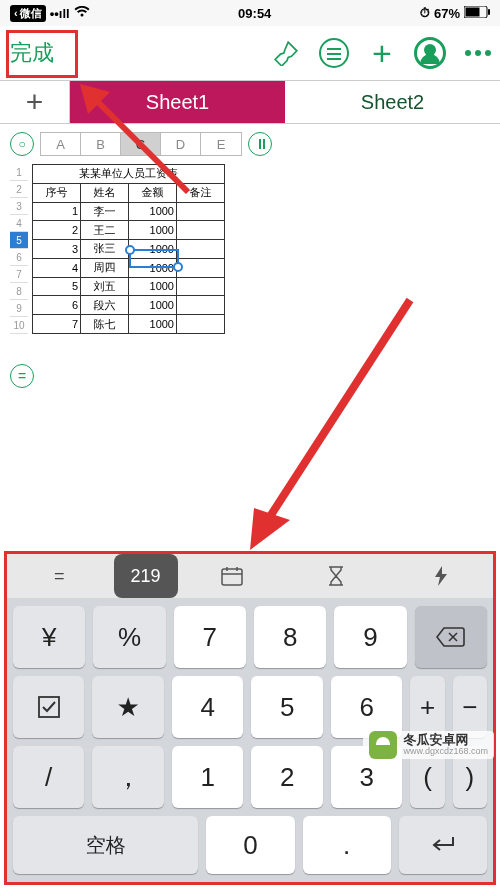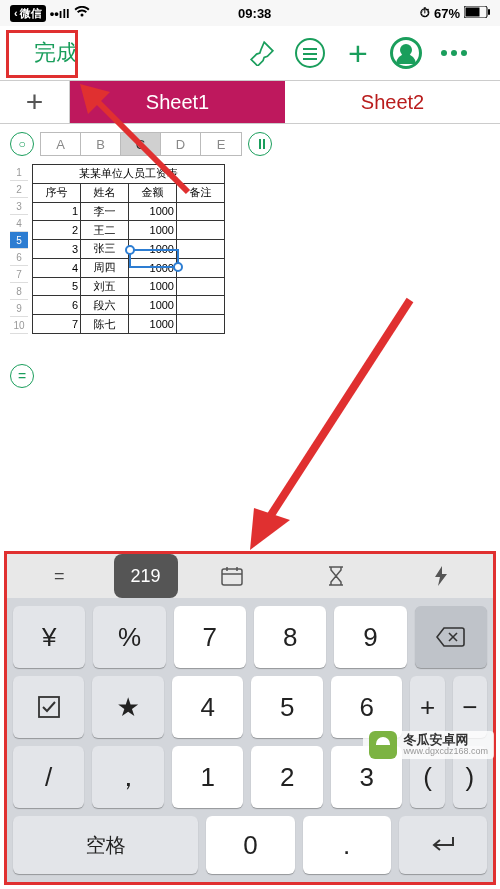--- a/index.html
+++ b/index.html
@@ -4,41 +4,41 @@
 <style>
 *{margin:0;padding:0;box-sizing:border-box;font-family:-apple-system,BlinkMacSystemFont,"PingFang SC",sans-serif;}
 body{width:500px;height:889px;background:#fff;position:relative;overflow:hidden;}
 
 
 .status-bar{height:26px;background:#f7f7f7;display:flex;justify-content:space-between;align-items:center;padding:0 10px;font-size:13px;font-weight:600;}
 .status-left,.status-right{display:flex;align-items:center;gap:4px;}
 .back-chip{background:#000;color:#fff;font-size:11px;padding:1px 4px;border-radius:3px;display:flex;align-items:center;gap:2px;}
 
 
-.toolbar{height:54px;display:flex;align-items:center;padding:0 26px;gap:8px;}
+.toolbar{height:54px;display:flex;align-items:center;padding:0 2px;gap:8px;}
 .done-btn{color:#1a9e5c;font-size:22px;font-weight:500;padding:4px 8px;}
 .done-highlight{position:absolute;top:30px;left:6px;width:72px;height:48px;border:3px solid #e03030;pointer-events:none;z-index:5;}
 .tb-spacer{flex:1;}
 .tb-icon{width:40px;height:40px;display:flex;align-items:center;justify-content:center;}
 .brush{width:26px;height:26px;}
 .circle-lines{width:30px;height:30px;border:2px solid #1a9e5c;border-radius:50%;position:relative;}
 .circle-lines::before{content:"";position:absolute;left:6px;right:6px;top:8px;height:2px;background:#1a9e5c;box-shadow:0 5px 0 #1a9e5c,0 10px 0 #1a9e5c;}
 .plus{font-size:34px;color:#1a9e5c;font-weight:300;}
 .avatar{width:32px;height:32px;border:3px solid #1a9e5c;border-radius:50%;position:relative;}
 .avatar::before{content:"";position:absolute;width:12px;height:12px;background:#1a9e5c;border-radius:50%;top:4px;left:50%;transform:translateX(-50%);}
 .avatar::after{content:"";position:absolute;width:20px;height:10px;background:#1a9e5c;border-radius:10px 10px 0 0;bottom:2px;left:50%;transform:translateX(-50%);}
 .dots{display:flex;gap:4px;}
 .dots span{width:6px;height:6px;background:#1a9e5c;border-radius:50%;}
 
 
 .sheet-tabs{height:44px;display:flex;border-top:1px solid #ccc;border-bottom:1px solid #ccc;}
 .sheet-add{width:70px;display:flex;align-items:center;justify-content:center;font-size:30px;color:#555;border-right:1px solid #ccc;}
 .sheet{flex:1;display:flex;align-items:center;justify-content:center;font-size:20px;}
 .sheet.active{background:#be185d;color:#fff;}
-.sheet.inactive{color:#b91c1c;}
+.sheet.inactive{color:#14532d;}
 
 
 .ruler-row{display:flex;align-items:center;padding:8px 10px;gap:6px;}
 .ruler-btn{width:24px;height:24px;border:1.5px solid #1a9e5c;border-radius:50%;display:flex;align-items:center;justify-content:center;color:#1a9e5c;font-size:12px;}
 .ruler-btn.pause::before{content:"";width:2px;height:10px;background:#1a9e5c;box-shadow:4px 0 0 #1a9e5c;}
 .col-ruler{display:flex;border:1px solid #bbb;}
 .col-cell{width:40px;height:22px;display:flex;align-items:center;justify-content:center;font-size:13px;color:#888;border-right:1px solid #bbb;}
 .col-cell:last-child{border-right:none;}
 .col-cell.sel{background:#d0d0d0;color:#333;font-weight:500;}
 
@@ -94,21 +94,21 @@
 <div class="status-bar">
   <div class="status-left">
     <span class="back-chip">‹ <span>微信</span></span>
     <span>••ıll</span>
     <span>
       <svg width="16" height="12" viewBox="0 0 16 12">
           <path d="M8 10.5a1.5 1.5 0 100-3 1.5 1.5 0 000 3zM3 5.5c2.8-2.8 7.2-2.8 10 0l-1.4 1.4c-2-2-5.2-2-7.2 0L3 5.5zM.5 3C4.6-1.1 11.4-1.1 15.5 3l-1.4 1.4c-3.4-3.4-8.8-3.4-12.2 0L.5 3z" fill="#000"></path>
         </svg>
     </span>
   </div>
-  <div>09:38</div>
+  <div>09:54</div>
   <div class="status-right">
     <span>⏱</span>
     <span>67%</span>
     <span>
       <svg width="26" height="12" viewBox="0 0 26 12">
           <rect x="0" y="0" width="23" height="12" rx="2" fill="none" stroke="#000" stroke-width="1"></rect>
           <rect x="1.5" y="1.5" width="14" height="9" fill="#000"></rect>
           <rect x="24" y="3" width="2" height="6" rx="1" fill="#000"></rect>
         </svg>
     </span>

